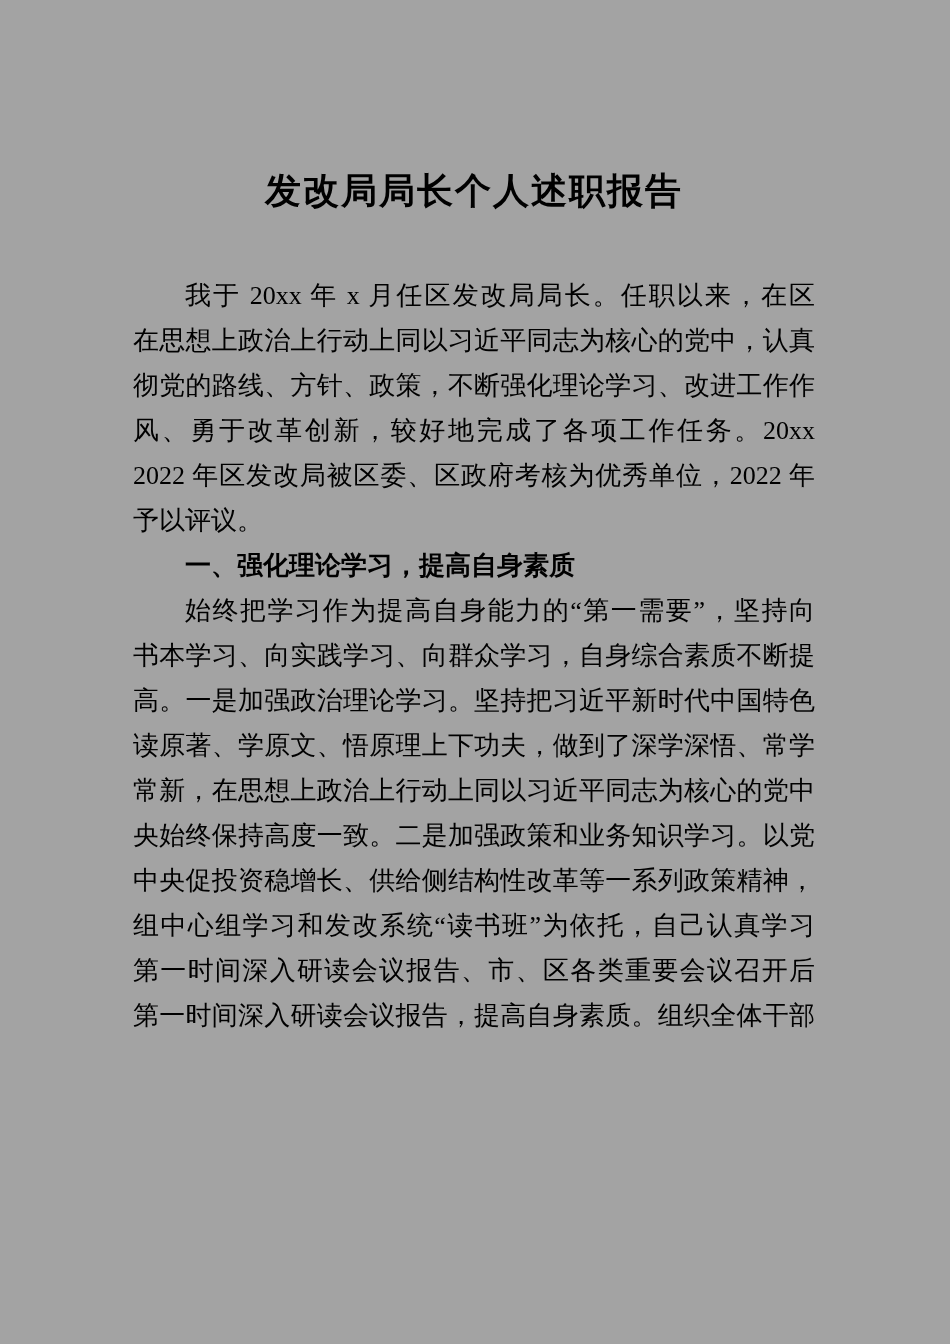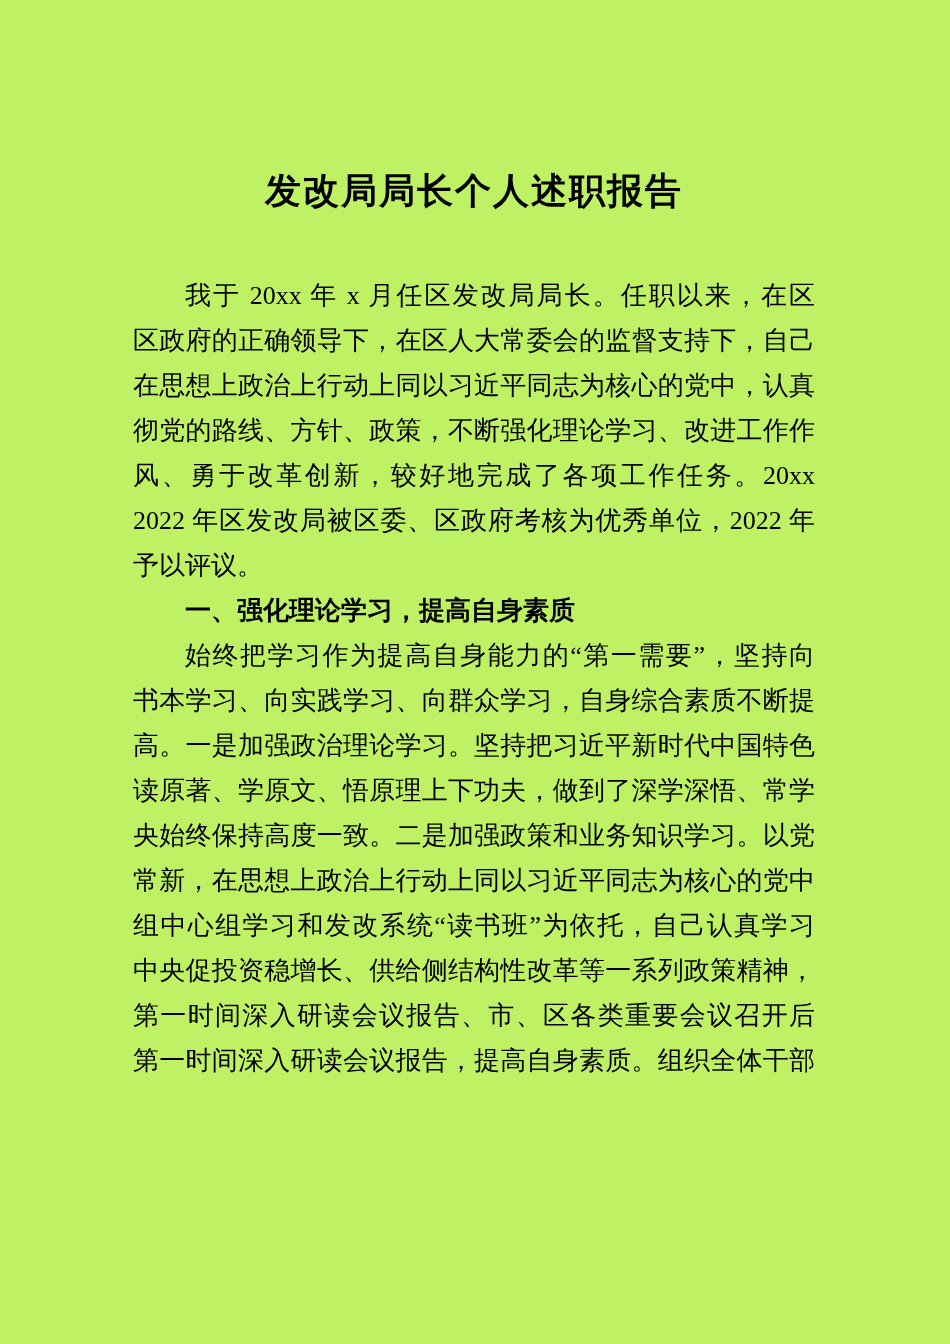--- a/index.html
+++ b/index.html
@@ -4,21 +4,21 @@
 <style>
   html, body {
     margin: 0;
     padding: 0;
     background: #ffffff;
   }
   .page {
     position: relative;
     width: 950px;
     height: 1344px;
-    background: #bef264;
+    background: #a3a3a3;
     overflow: hidden;
     font-family: "Liberation Serif", "DejaVu Serif", serif;
     color: #000000;
   }
   .content {
     position: absolute;
     top: 166px;
     left: 133px;
     width: 682px;
   }
@@ -57,37 +57,36 @@
 </style>
 </head>
 <body>
 
 <div class="page">
   <div class="content">
     <div class="doc-title">发改局局长个人述职报告</div>
     <div>
         <div class="para">
           <div class="line indent j">我于 20xx 年 x 月任区发改局局长。任职以来，在区委、</div>
-          <div class="line j">区政府的正确领导下，在区人大常委会的监督支持下，自己</div>
           <div class="line j">在思想上政治上行动上同以习近平同志为核心的党中，认真贯</div>
           <div class="line j">彻党的路线、方针、政策，不断强化理论学习、改进工作作</div>
           <div class="line j">风、勇于改革创新，较好地完成了各项工作任务。20xx 年、</div>
           <div class="line j">2022 年区发改局被区委、区政府考核为优秀单位，2022 年</div>
           <div class="line">予以评议。</div>
         </div>
         <div class="heading">
           <div class="line indent">一、强化理论学习，提高自身素质</div>
         </div>
         <div class="para">
           <div class="line indent j">始终把学习作为提高自身能力的“第一需要”，坚持向</div>
           <div class="line j">书本学习、向实践学习、向群众学习，自身综合素质不断提</div>
           <div class="line j">高。一是加强政治理论学习。坚持把习近平新时代中国特色</div>
           <div class="line j">读原著、学原文、悟原理上下功夫，做到了深学深悟、常学</div>
+          <div class="line j">常新，在思想上政治上行动上同以习近平同志为核心的党中</div>
           <div class="line j">央始终保持高度一致。二是加强政策和业务知识学习。以党</div>
-          <div class="line j">常新，在思想上政治上行动上同以习近平同志为核心的党中</div>
+          <div class="line j">中央促投资稳增长、供给侧结构性改革等一系列政策精神，</div>
           <div class="line j">组中心组学习和发改系统“读书班”为依托，自己认真学习</div>
-          <div class="line j">中央促投资稳增长、供给侧结构性改革等一系列政策精神，</div>
           <div class="line j">第一时间深入研读会议报告、市、区各类重要会议召开后</div>
           <div class="line j">第一时间深入研读会议报告，提高自身素质。组织全体干部</div>
         </div>
       </div>
   </div>
 </div>
 
 </body></html>

